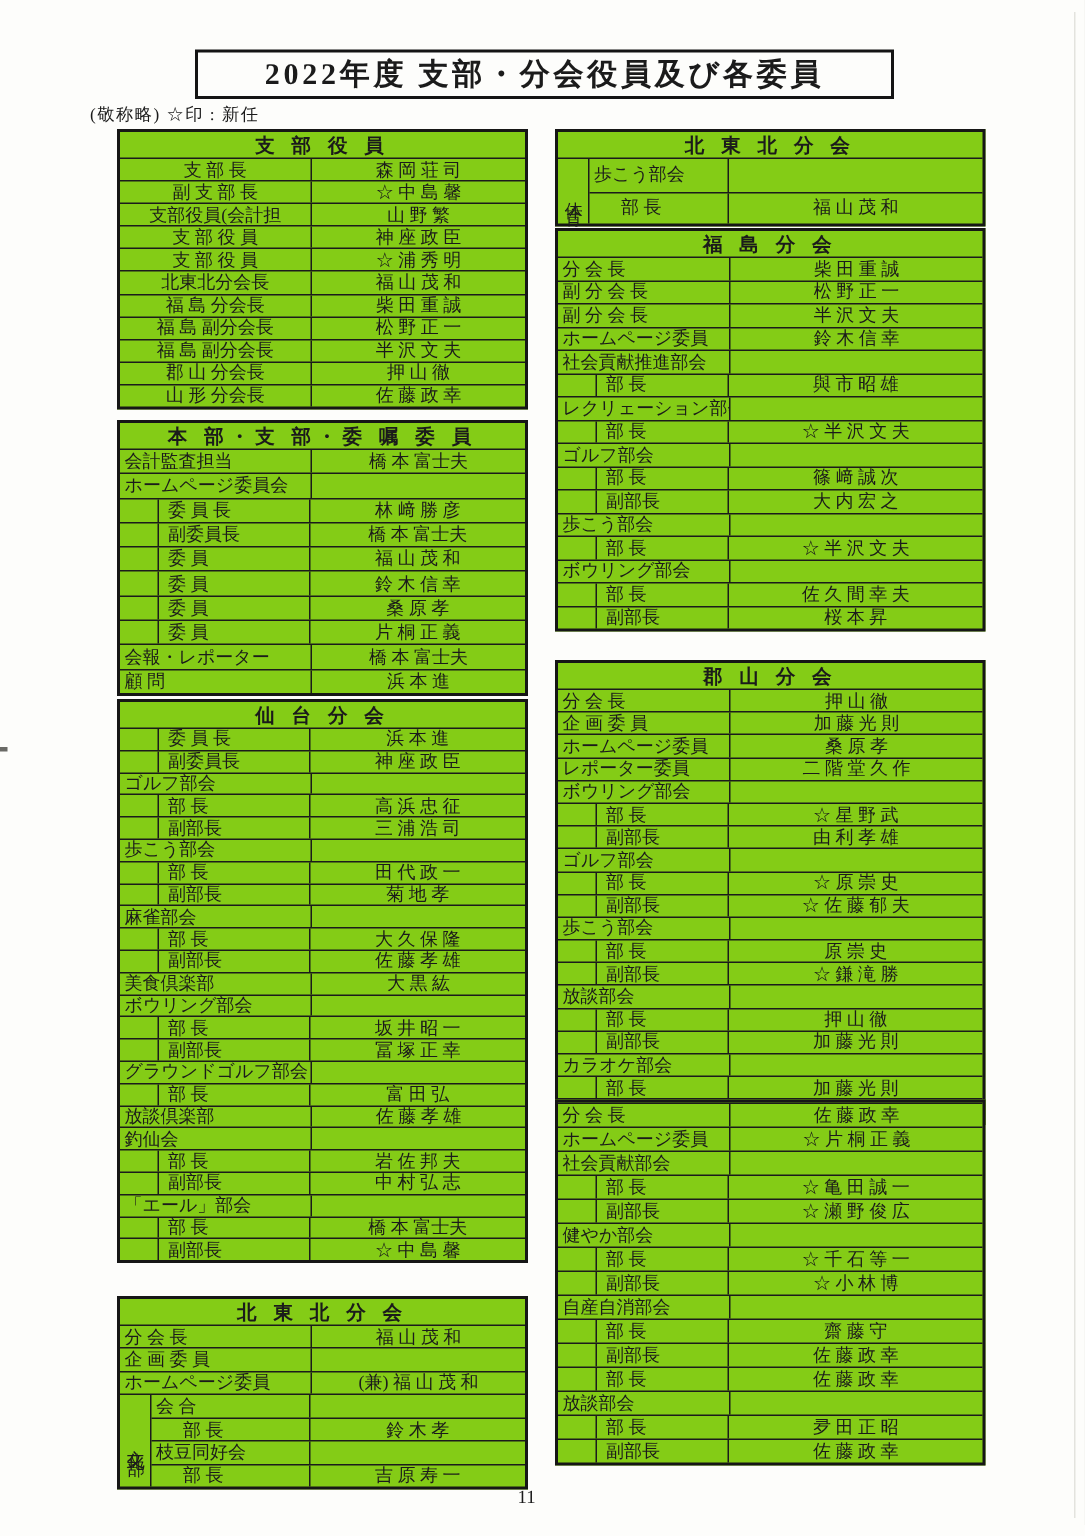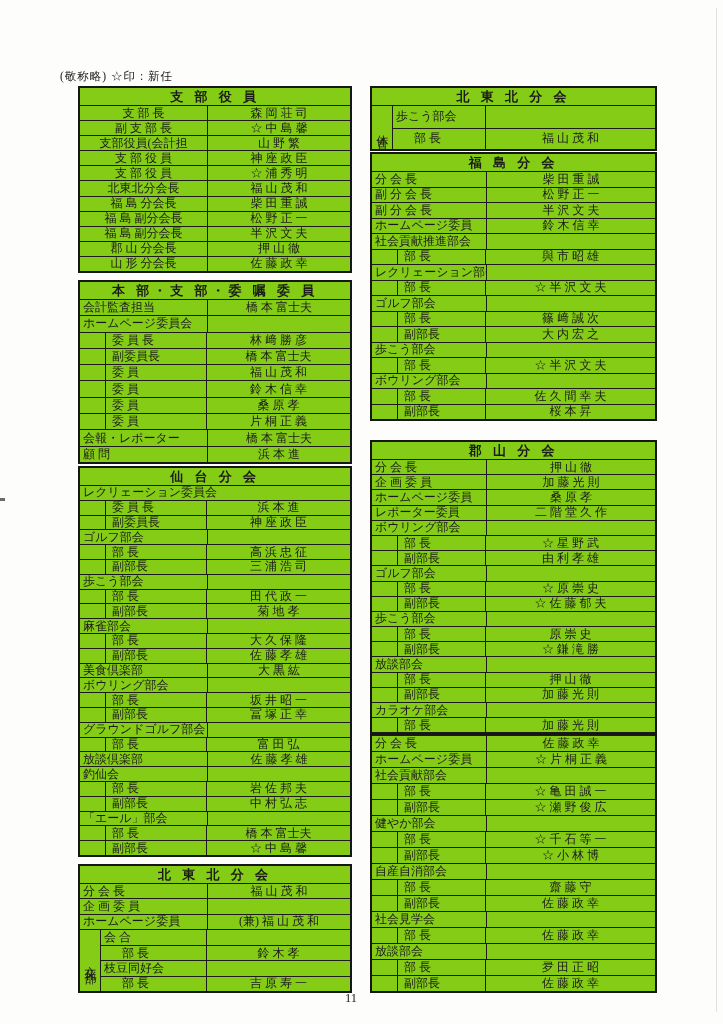--- a/index.html
+++ b/index.html
@@ -53,20 +53,23 @@
   .grp-body .cl  { flex-basis:calc(var(--lw) - 22px); }
   .grp-body .clp { padding-left:21px; }
 
   .edge-r { position:absolute; right:6px; top:8px; width:1px; height:1004px; background:#e3e3de; }
   .tick-l { position:absolute; left:0; top:498px; width:5px; height:3px; background:#6a6a66; }
 </style>
 </head>
 <body>
 
 <div class="page">
+  <div class="title-box">
+    <span>2022年度 支部・分会役員及び各委員</span>
+  </div>
   <div class="note">(敬称略) ☆印 : 新任</div>
 
   <div class="tbl" id="t1">
       <div class="t-head">支 部 役 員</div>
       <div class="row">
         <div class="cl">支 部 長</div>
         <div class="cv">森 岡 荘 司</div>
       </div>
       <div class="row">
         <div class="cl">副 支 部 長</div>
@@ -153,23 +156,20 @@
         <div class="cl">会報・レポーター</div>
         <div class="cv">橋 本 富士夫</div>
       </div>
       <div class="row">
         <div class="cl">顧 問</div>
         <div class="cv">浜 本 進</div>
       </div>
     </div>
   <div class="tbl" id="t3">
       <div class="t-head">仙 台 分 会</div>
-      <div class="row span">
-        <div class="cl">レクリェーション委員会</div>
-      </div>
       <div class="row">
         <div class="ind"></div>
         <div class="cl cli">委 員 長</div>
         <div class="cv">浜 本 進</div>
       </div>
       <div class="row">
         <div class="ind"></div>
         <div class="cl cli">副委員長</div>
         <div class="cv">神 座 政 臣</div>
       </div>
@@ -535,24 +535,20 @@
         <div class="ind"></div>
         <div class="cl cli">部 長</div>
         <div class="cv">齋 藤 守</div>
       </div>
       <div class="row">
         <div class="ind"></div>
         <div class="cl cli">副部長</div>
         <div class="cv">佐 藤 政 幸</div>
       </div>
       <div class="row">
-        <div class="cl">社会見学会</div>
-        <div class="cv"></div>
-      </div>
-      <div class="row">
         <div class="ind"></div>
         <div class="cl cli">部 長</div>
         <div class="cv">佐 藤 政 幸</div>
       </div>
       <div class="row">
         <div class="cl">放談部会</div>
         <div class="cv"></div>
       </div>
       <div class="row">
         <div class="ind"></div>

